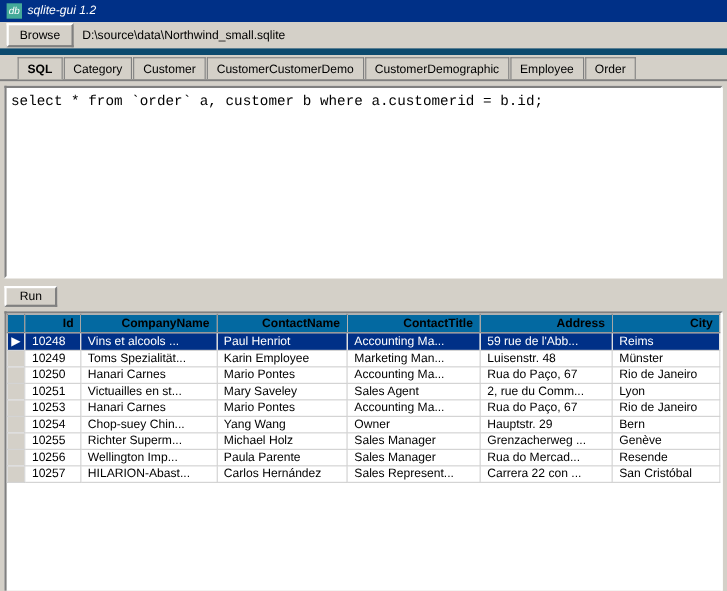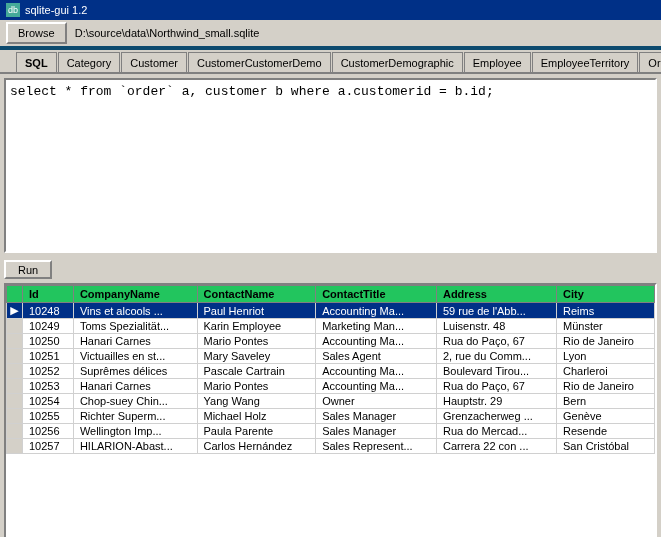--- a/index.html
+++ b/index.html
@@ -13,38 +13,39 @@
     }
     .title-bar {
       background: #003087;
       color: white;
       padding: 3px 6px;
       font-size: 11px;
       display: flex;
       align-items: center;
       gap: 5px;
       height: 20px;
+      font-style: italic;
     }
     .title-bar-icon {
       width: 14px;
       height: 14px;
       background: #4a9;
       display: inline-block;
       font-size: 9px;
       color: white;
       text-align: center;
       line-height: 14px;
     }
     .toolbar {
       background: #d4d0c8;
       padding: 4px 6px;
       display: flex;
       align-items: center;
       gap: 8px;
-      border-bottom: 4px solid #0c4a6e;
+      border-bottom: 6px solid #0c4a6e;
       height: 30px;
     }
     .browse-btn {
       background: #d4d0c8;
       border: 2px solid;
       border-color: #fff #808080 #808080 #fff;
       padding: 2px 10px;
       font-size: 11px;
       cursor: pointer;
       height: 22px;
@@ -120,26 +121,26 @@
       border-collapse: collapse;
       width: 100%;
       font-size: 11px;
     }
     thead tr {
       background: #d4d0c8;
     }
     thead th {
       border: 1px solid #808080;
       padding: 2px 6px;
-      text-align: left;
+      text-align: right;
       font-weight: bold;
       white-space: nowrap;
       position: sticky;
       top: 0;
-      background: #22c55e;
+      background: #0369a1;
     }
     tbody tr {
       background: white;
     }
     tbody tr.selected {
       background: #003087;
       color: white;
     }
     tbody td {
       border: 1px solid #d0d0d0;
@@ -174,21 +175,20 @@
   <span class="file-path">D:\source\data\Northwind_small.sqlite</span>
 </div>
 
 <div class="tabs-bar" id="tabs-container">
     <div class="tab active">SQL</div>
     <div class="tab">Category</div>
     <div class="tab">Customer</div>
     <div class="tab">CustomerCustomerDemo</div>
     <div class="tab">CustomerDemographic</div>
     <div class="tab">Employee</div>
-    <div class="tab">EmployeeTerritory</div>
     <div class="tab">Order</div>
   </div>
 
 <div class="main-content">
   <textarea class="sql-editor" id="sql-editor" style="">select * from `order` a, customer b where a.customerid = b.id;</textarea>
   <div>
     <button class="run-btn">Run</button>
   </div>
   <div class="table-container">
     <table>
@@ -235,29 +235,20 @@
             <td class="row-indicator"></td>
             <td>10251</td>
             <td>Victuailles en st...</td>
             <td>Mary Saveley</td>
             <td>Sales Agent</td>
             <td>2, rue du Comm...</td>
             <td>Lyon</td>
           </tr>
           <tr>
             <td class="row-indicator"></td>
-            <td>10252</td>
-            <td>Suprêmes délices</td>
-            <td>Pascale Cartrain</td>
-            <td>Accounting Ma...</td>
-            <td>Boulevard Tirou...</td>
-            <td>Charleroi</td>
-          </tr>
-          <tr>
-            <td class="row-indicator"></td>
             <td>10253</td>
             <td>Hanari Carnes</td>
             <td>Mario Pontes</td>
             <td>Accounting Ma...</td>
             <td>Rua do Paço, 67</td>
             <td>Rio de Janeiro</td>
           </tr>
           <tr>
             <td class="row-indicator"></td>
             <td>10254</td>

